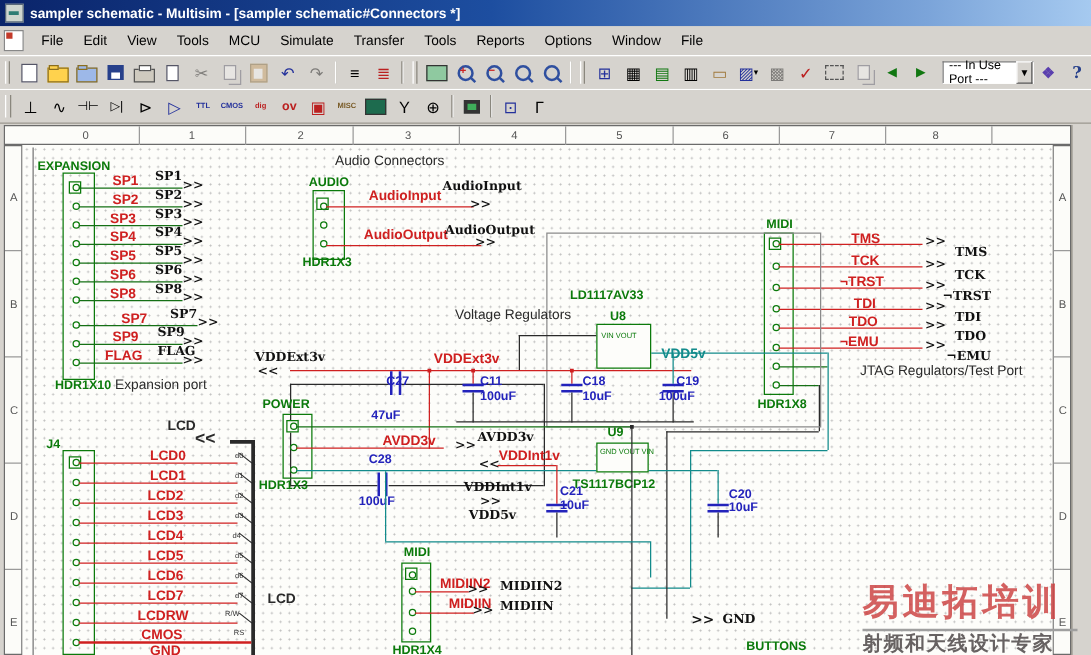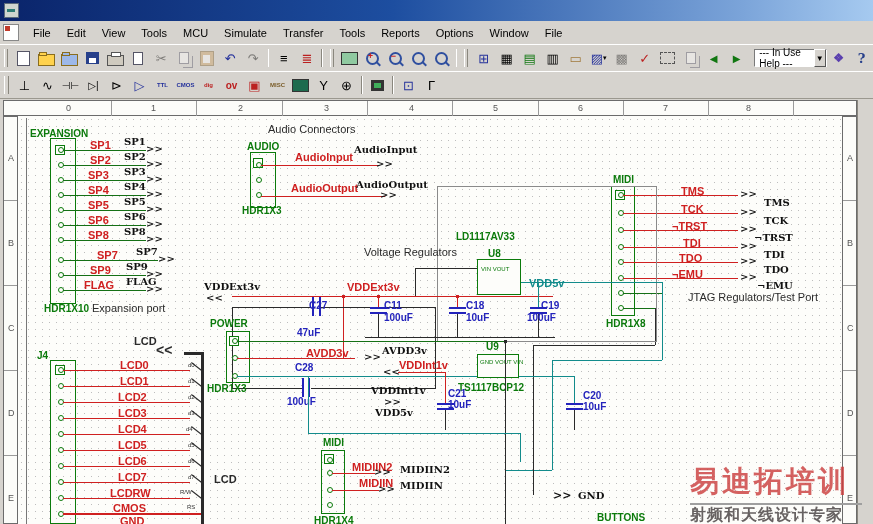--- a/index.html
+++ b/index.html
@@ -86,20 +86,21 @@
   #wm{position:absolute;left:690px;top:462px;z-index:90;}
   #wm .l1{color:rgba(202,62,62,.82);font-weight:bold;font-size:29px;letter-spacing:3px;white-space:nowrap;}
   #wm .bar{width:172px;height:2px;background:#9f9f9f;margin-top:1px;}
   #wm .l2{color:rgba(90,85,85,.92);font-weight:bold;font-size:16px;letter-spacing:1px;white-space:nowrap;}
 </style>
 </head>
 <body>
 
 <div id="titlebar">
   <span class="appicon"></span>
+  <span class="ttl">sampler schematic - Multisim - [sampler schematic#Connectors *]</span>
 </div>
 
 <div id="menubar">
   <span class="docicon"></span>
   <span class="mitem">File</span>
   <span class="mitem">Edit</span>
   <span class="mitem">View</span>
   <span class="mitem">Tools</span>
   <span class="mitem">MCU</span>
   <span class="mitem">Simulate</span>
@@ -207,21 +208,21 @@
   <span class="btn dim">
       <span class="i-copy"></span>
     </span>
   <span class="btn">
       <span class="gly green" style="font-size:10px">◀</span>
     </span>
   <span class="btn">
       <span class="gly green" style="font-size:10px">▶</span>
     </span>
   <span class="inuse">
-    <span>--- In Use Help ---</span>
+    <span>--- In Use Port ---</span>
     <span class="arrowbox">▼</span>
   </span>
   <span class="btn">
       <span class="i-wand">❖</span>
     </span>
   <span class="btn">
       <span class="gly navy" style="font-weight:bold;font-family:'DejaVu Serif',serif">?</span>
     </span>
 </div>
 

